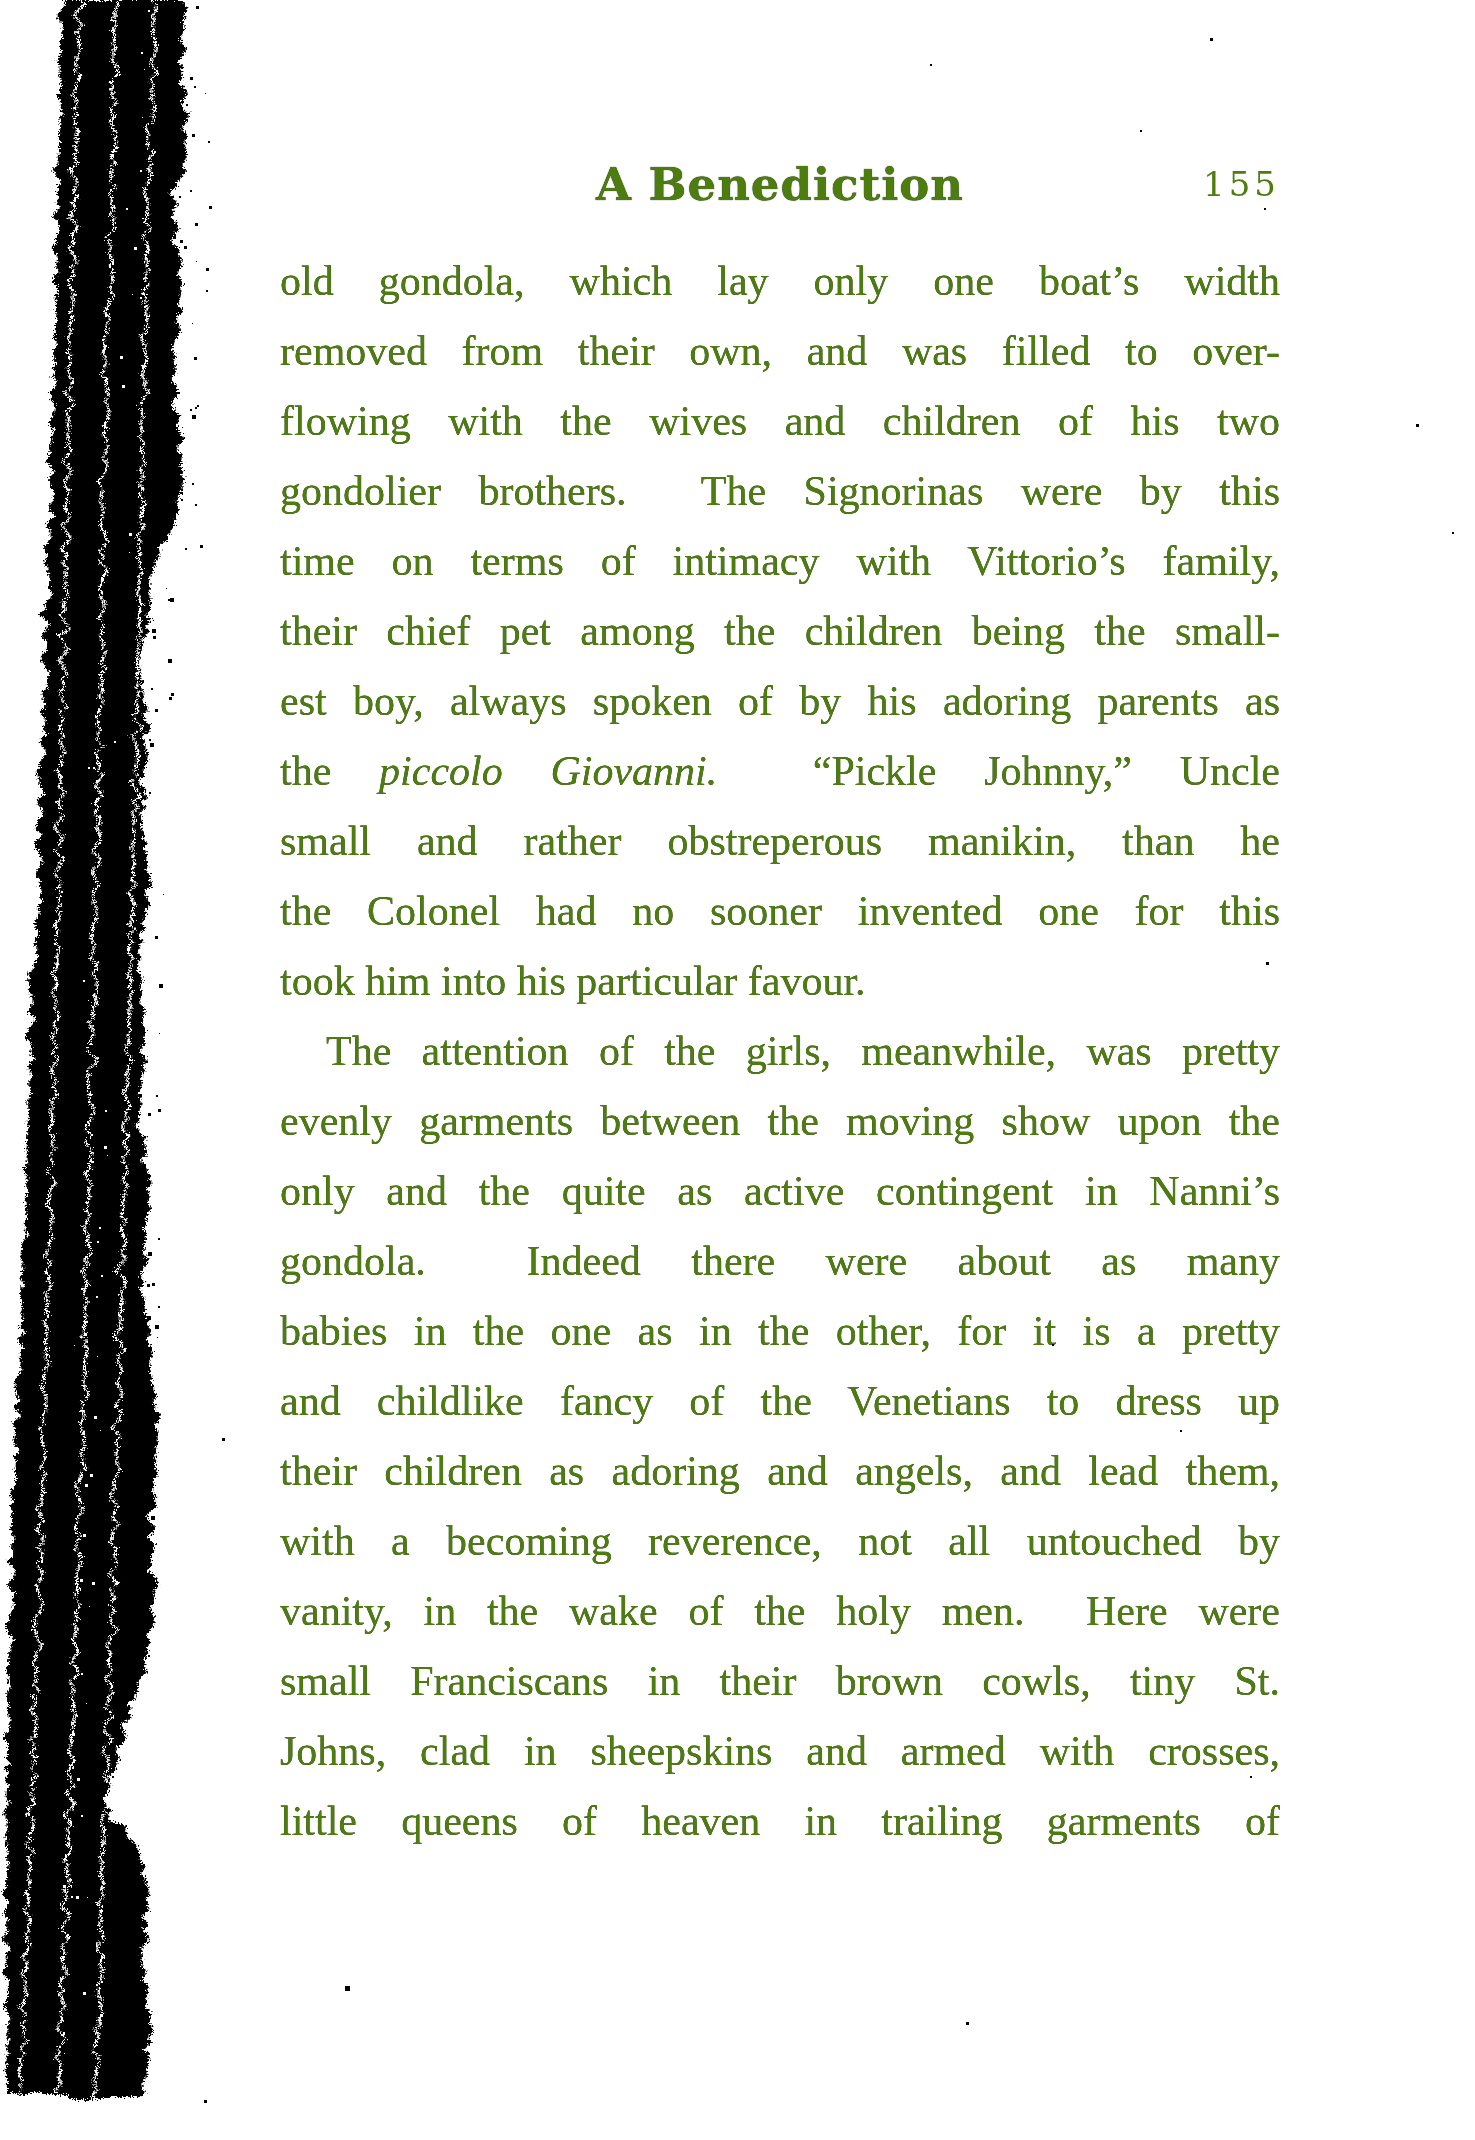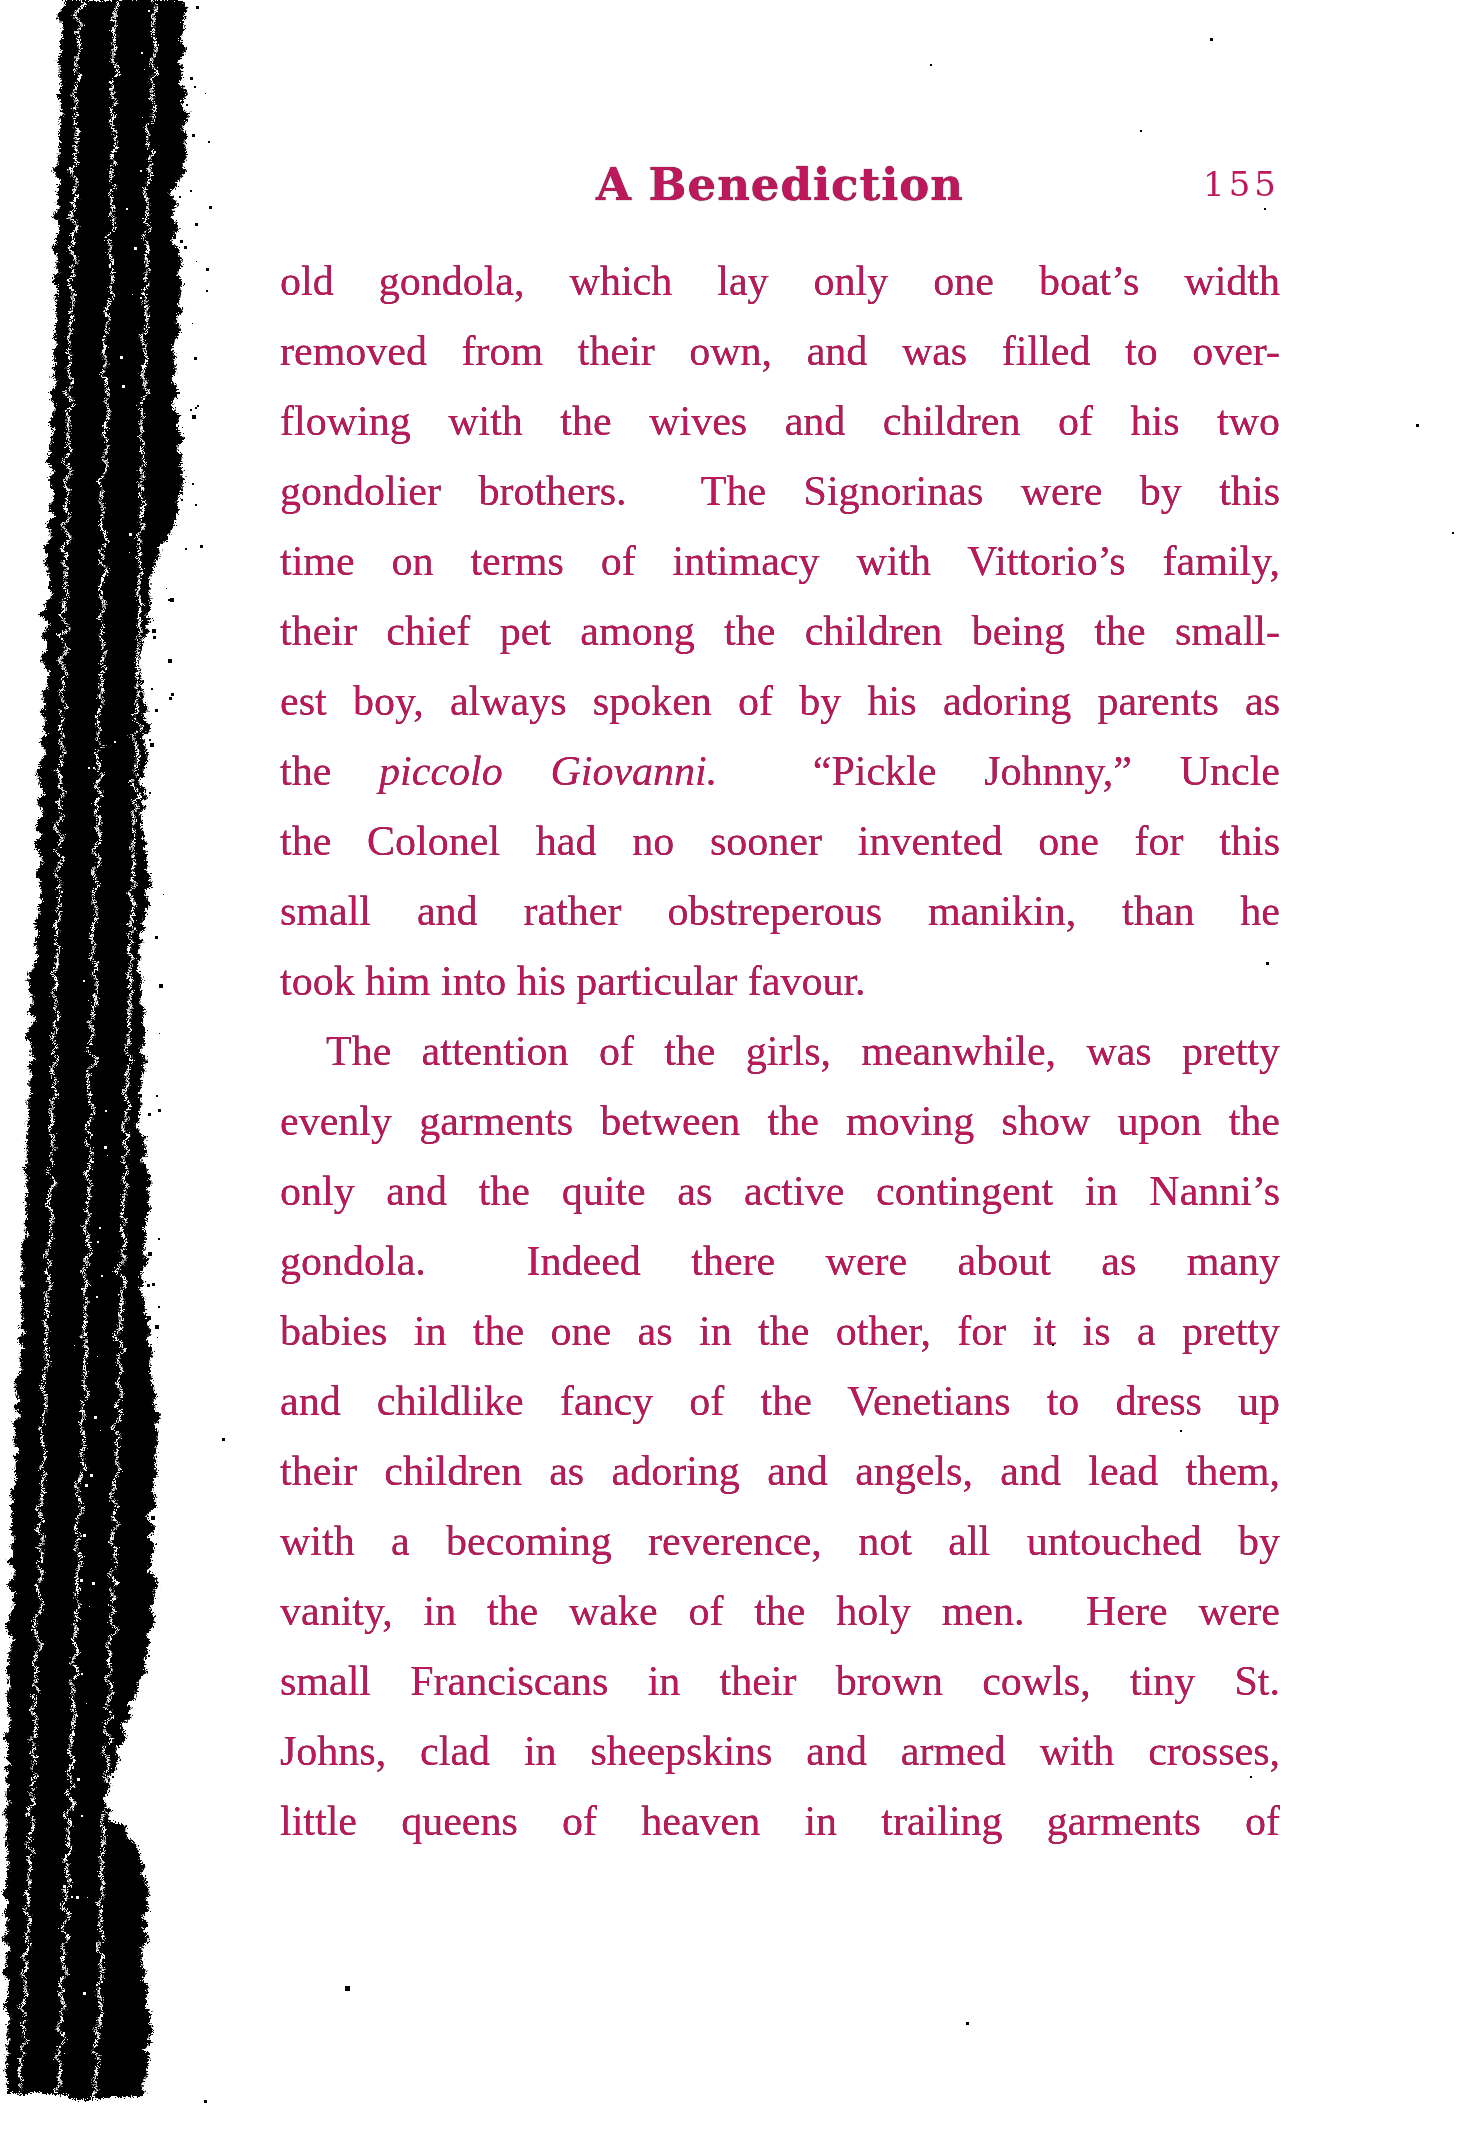--- a/index.html
+++ b/index.html
@@ -2,21 +2,21 @@
 <html><head>
 <meta charset="utf-8">
 <style>
   html,body{margin:0;padding:0;background:#ffffff;}
   .page{
     position:relative;
     width:1475px;height:2140px;
     background:#ffffff;
     overflow:hidden;
     font-family:"Liberation Serif", serif;
-    color:#be185d;
+    color:#4d7c0f;
   }
   
   .gutter-svg{position:absolute;left:0;top:0;}
   
   .header{
     position:absolute;left:280px;top:158px;width:1000px;height:60px;
   }
   .running-title{
     position:absolute;left:0;right:0;text-align:center;
     font-family:"DejaVu Serif", serif;
@@ -87,22 +87,22 @@
 
   <div class="body-text" id="body-lines">
       <div class="line just"><span>old gondola, which lay only one boat’s width</span></div>
       <div class="line just"><span>removed from their own, and was filled to over-</span></div>
       <div class="line just"><span>flowing with the wives and children of his two</span></div>
       <div class="line just"><span>gondolier brothers.&nbsp; The Signorinas were by this</span></div>
       <div class="line just"><span>time on terms of intimacy with Vittorio’s family,</span></div>
       <div class="line just"><span>their chief pet among the children being the small-</span></div>
       <div class="line just"><span>est boy, always spoken of by his adoring parents as</span></div>
       <div class="line just"><span>the </span><span class="it">piccolo Giovanni.</span><span>&nbsp; “Pickle Johnny,” Uncle</span></div>
+      <div class="line just"><span>small and rather obstreperous manikin, than he</span></div>
       <div class="line just"><span>the Colonel had no sooner invented one for this</span></div>
-      <div class="line just"><span>small and rather obstreperous manikin, than he</span></div>
       <div class="line"><span>took him into his particular favour.</span></div>
       <div class="line just indent"><span>The attention of the girls, meanwhile, was pretty</span></div>
       <div class="line just"><span>evenly garments between the moving show upon the</span></div>
       <div class="line just"><span>only and the quite as active contingent in Nanni’s</span></div>
       <div class="line just"><span>gondola.&nbsp; Indeed there were about as many</span></div>
       <div class="line just"><span>babies in the one as in the other, for it is a pretty</span></div>
       <div class="line just"><span>and childlike fancy of the Venetians to dress up</span></div>
       <div class="line just"><span>their children as adoring and angels, and lead them,</span></div>
       <div class="line just"><span>with a becoming reverence, not all untouched by</span></div>
       <div class="line just"><span>vanity, in the wake of the holy men.&nbsp; Here were</span></div>

